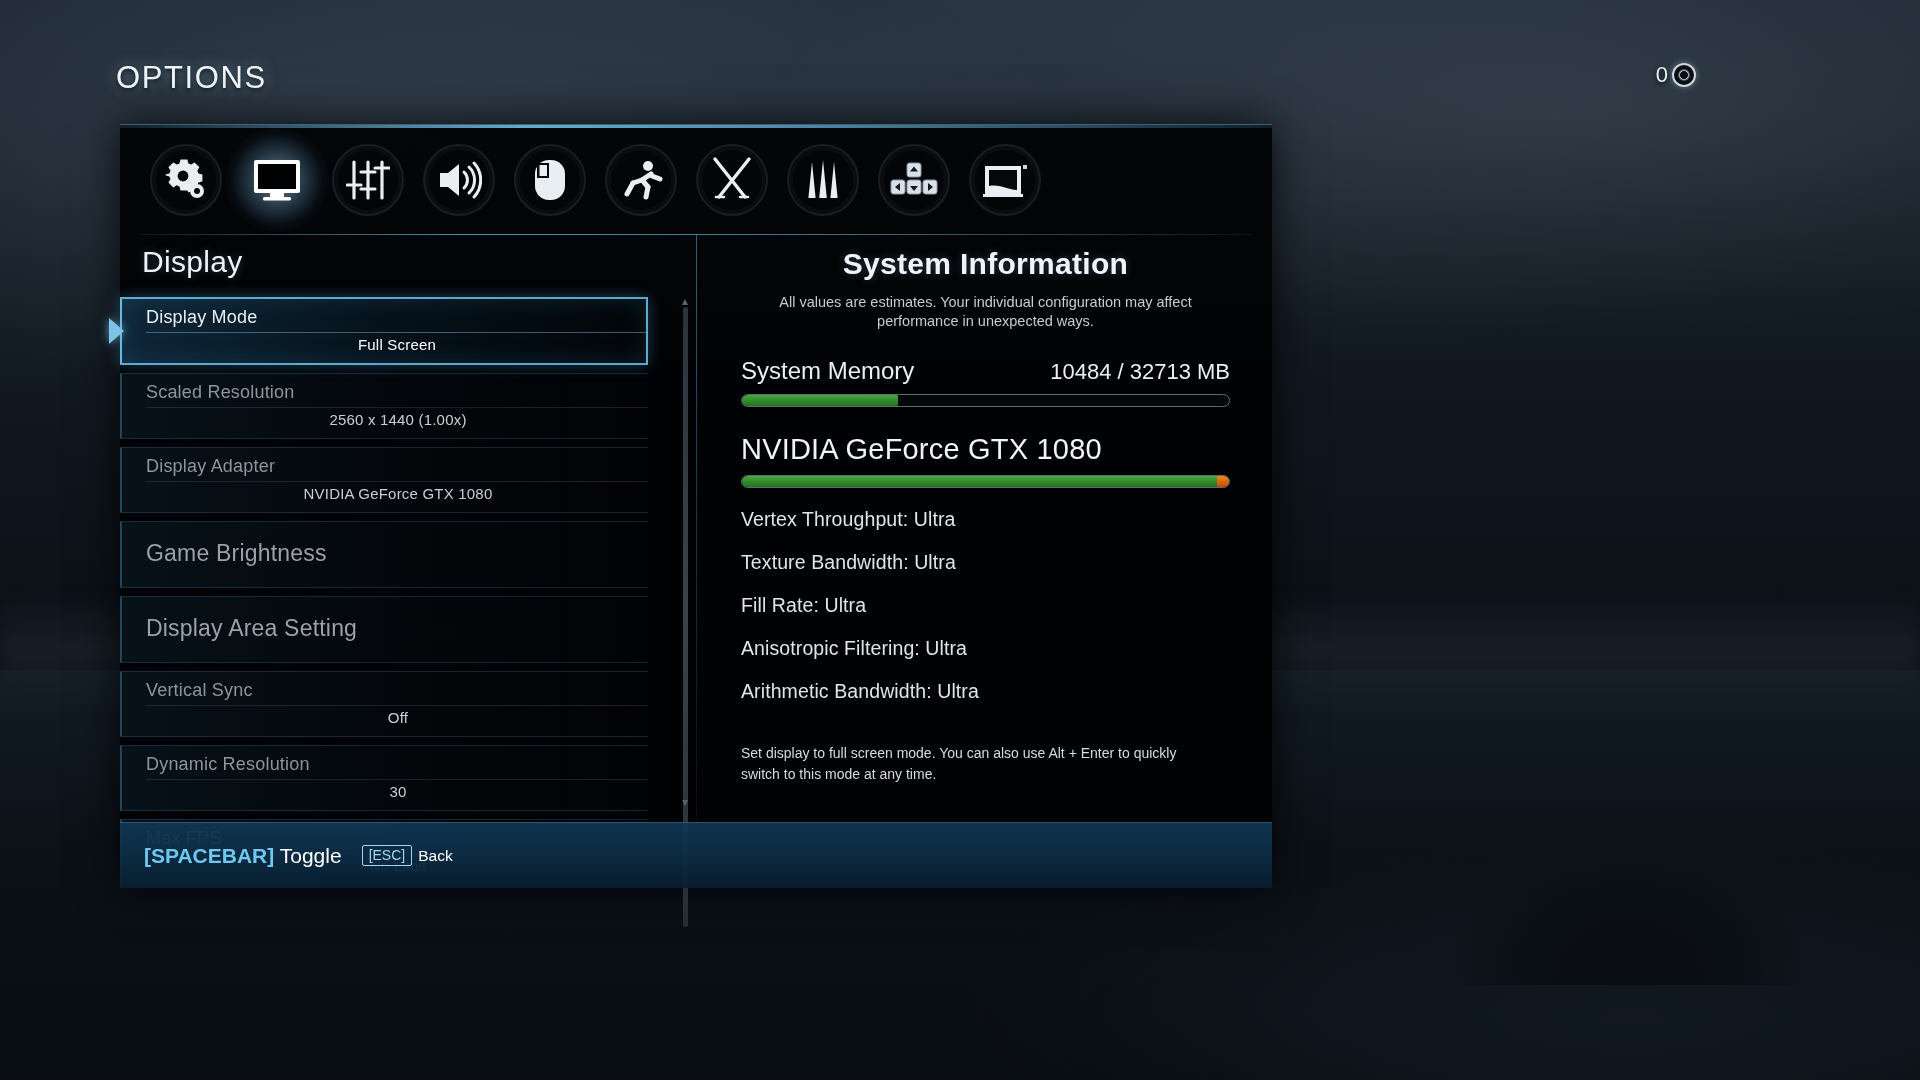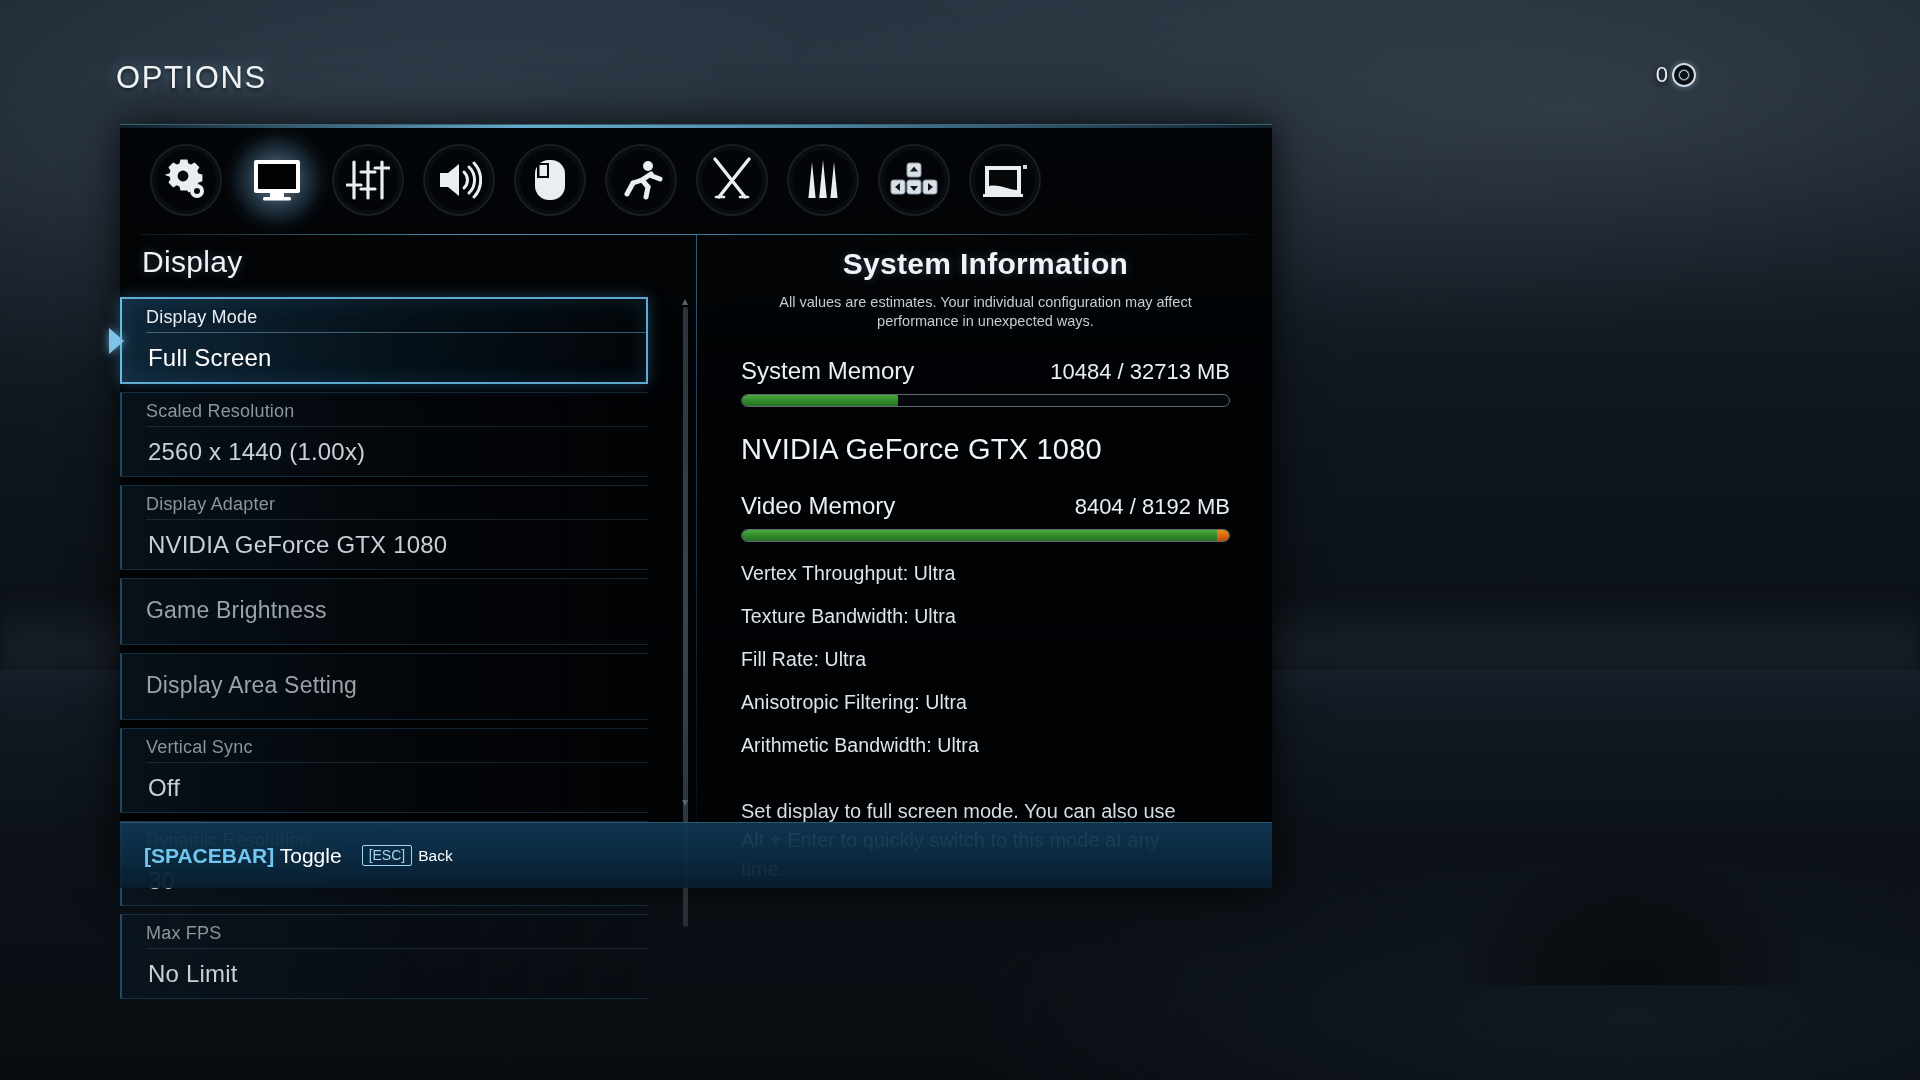--- a/index.html
+++ b/index.html
@@ -122,23 +122,23 @@
     border-top: 1px solid rgba(55,115,155,0.30);
     border-bottom: 1px solid rgba(55,115,155,0.30);
     background: linear-gradient(90deg, rgba(10,22,32,0.75) 0%, rgba(5,11,17,0.45) 55%, rgba(2,5,8,0.15) 100%);
     cursor: pointer;
   }
   .row .label {
     font-size: 18px; color: #8d949b; letter-spacing: 0.2px;
     padding-bottom: 4px;
   }
   .row .value {
-    font-size: 24px; color: #c8cfd6; letter-spacing: 0.2px;
+    font-size: 15px; color: #c8cfd6; letter-spacing: 0.2px;
     border-top: 1px solid rgba(70,90,110,0.35);
-    padding-top: 11px; padding-left: 2px;
+    padding-top: 3px; padding-left: 2px; text-align: center;
   }
   .row.single {
     padding: 18px 0 20px 24px;
   }
   .row.single .label { font-size: 23px; color: #9aa1a8; padding: 0; }
 
   .row.selected {
     border: 2px solid rgba(110,195,240,0.85);
     border-left: 2px solid rgba(110,195,240,0.95);
     background: linear-gradient(90deg, rgba(16,42,60,0.92) 0%, rgba(8,24,36,0.7) 50%, rgba(3,9,14,0.35) 100%);
@@ -224,21 +224,21 @@
   #gpu-name {
     font-size: 29px; color: #f0f4f8; margin-top: 26px; letter-spacing: 0.2px;
   }
 
   .gpu-stat {
     font-size: 19.5px; color: #dfe5ea; margin-top: 20px; letter-spacing: 0.1px;
   }
   #gpu-stats { margin-top: 10px; }
 
   #desc {
-    margin-top: 40px; font-size: 20px; color: #d6dce2;
+    margin-top: 40px; font-size: 14px; color: #d6dce2;
     line-height: 1.45; max-width: 455px;
   }
 
   
   #footer {
     position: absolute; left: 0; right: 0; bottom: 0; height: 66px;
     background: linear-gradient(180deg, rgba(16,56,84,0.92) 0%, rgba(12,44,68,0.95) 50%, rgba(8,30,48,0.95) 100%);
     border-top: 1px solid rgba(90,160,200,0.45);
     display: flex; align-items: center; padding-left: 24px; gap: 20px; margin-top: 15px;
   }
@@ -472,24 +472,20 @@
       <div class="mem-head">
         <span class="mem-name">System Memory</span>
         <span class="mem-val">10484 / 32713 MB</span>
       </div>
       <div class="bar">
         <div class="bar-fill" id="sysmem-fill" style="width: 32%;"></div>
       </div>
 
       <div id="gpu-name">NVIDIA GeForce GTX 1080</div>
 
-      <div class="mem-head">
-        <span class="mem-name">Video Memory</span>
-        <span class="mem-val">8404 / 8192 MB</span>
-      </div>
       <div class="bar">
         <div class="bar-fill" id="vidmem-fill" style="width: 100%;"></div>
         <div class="bar-over"></div>
       </div>
 
       <div id="gpu-stats">
         <div class="gpu-stat">Vertex Throughput: Ultra</div>
         <div class="gpu-stat">Texture Bandwidth: Ultra</div>
         <div class="gpu-stat">Fill Rate: Ultra</div>
         <div class="gpu-stat">Anisotropic Filtering: Ultra</div>

